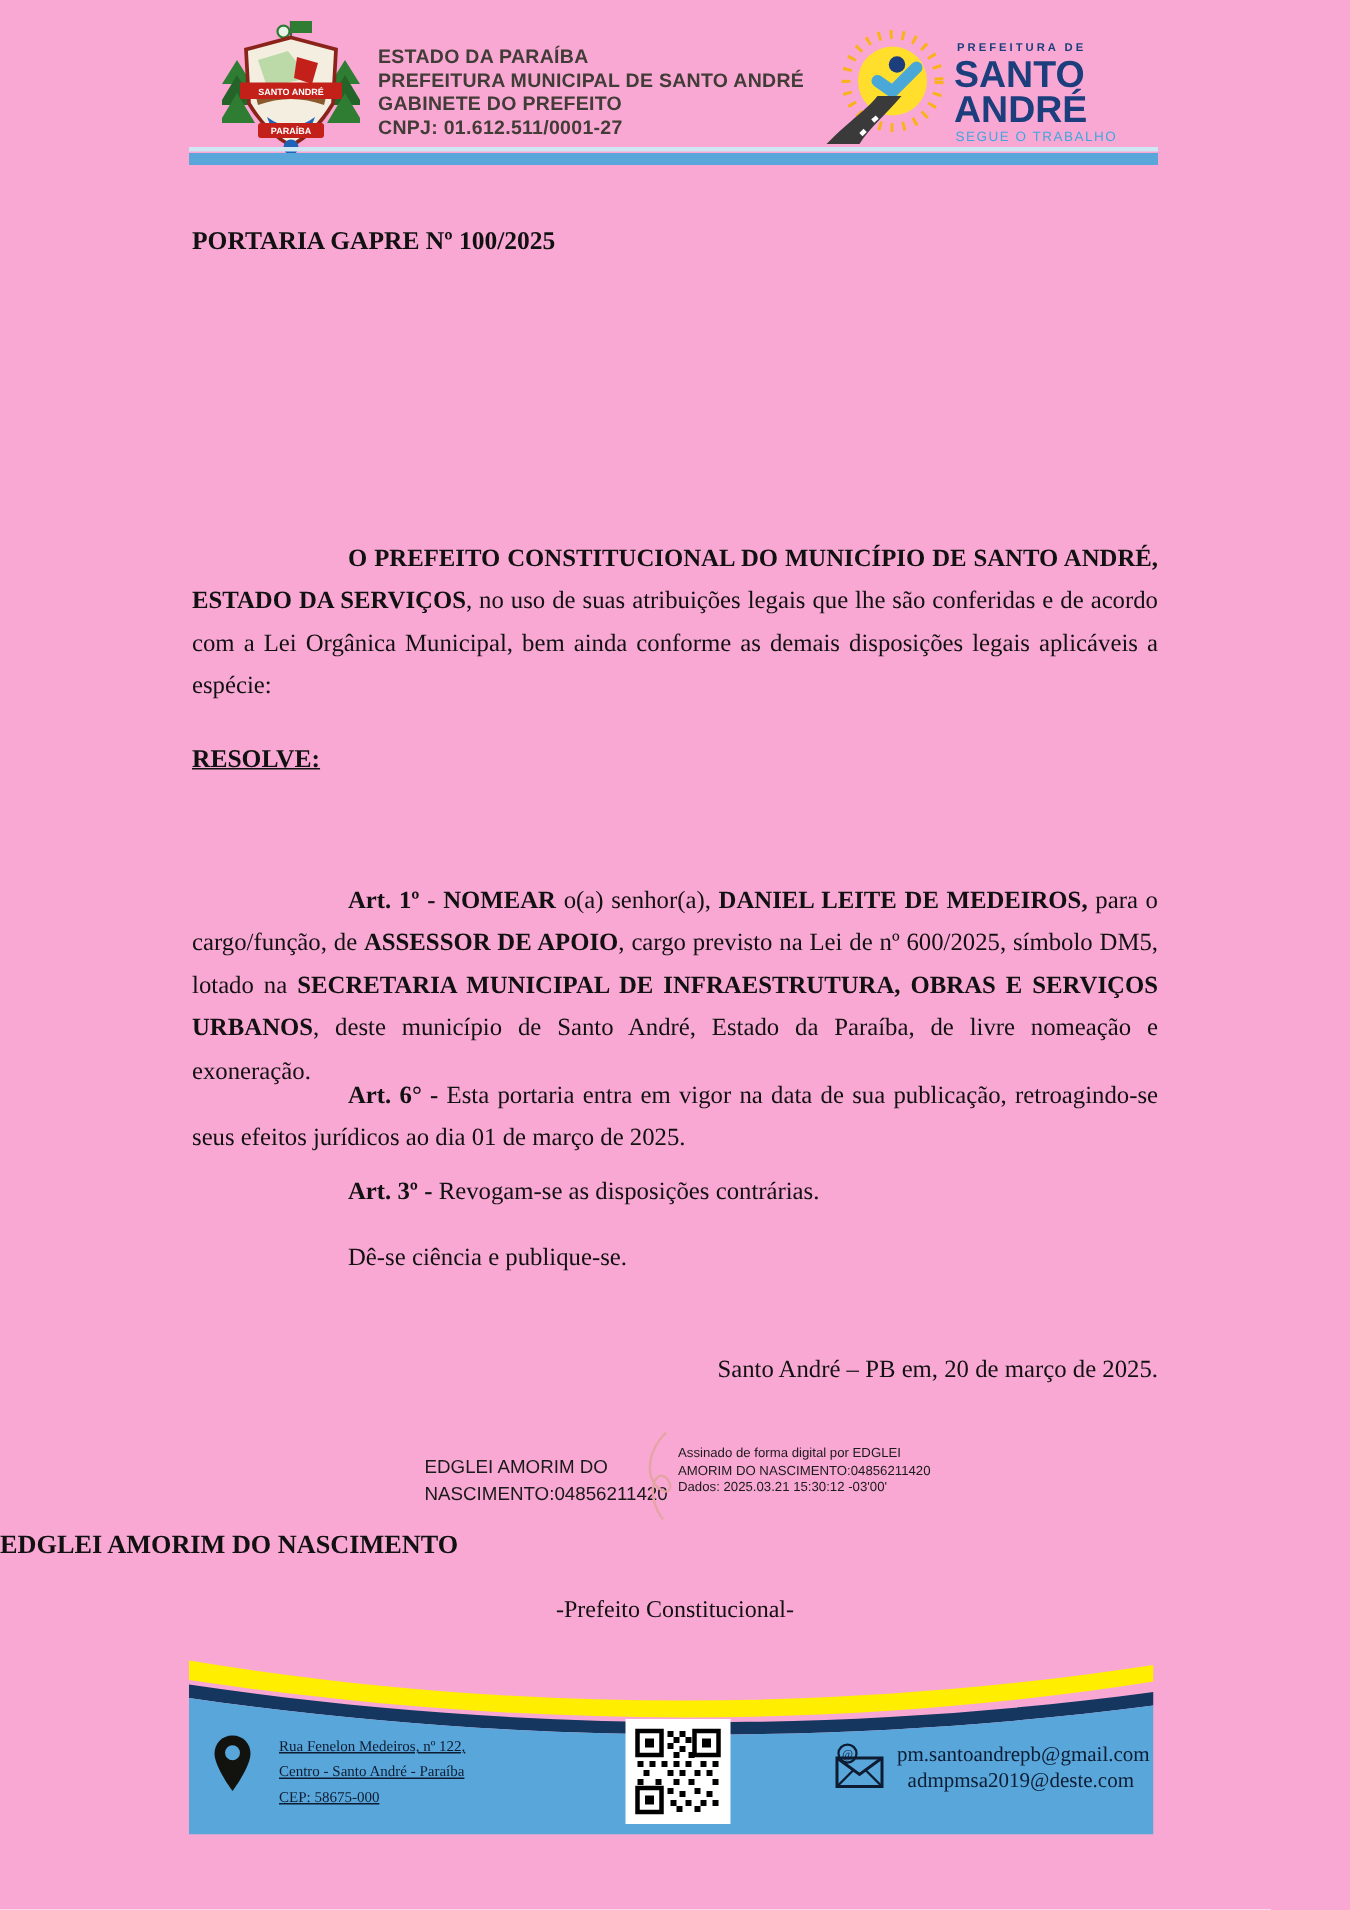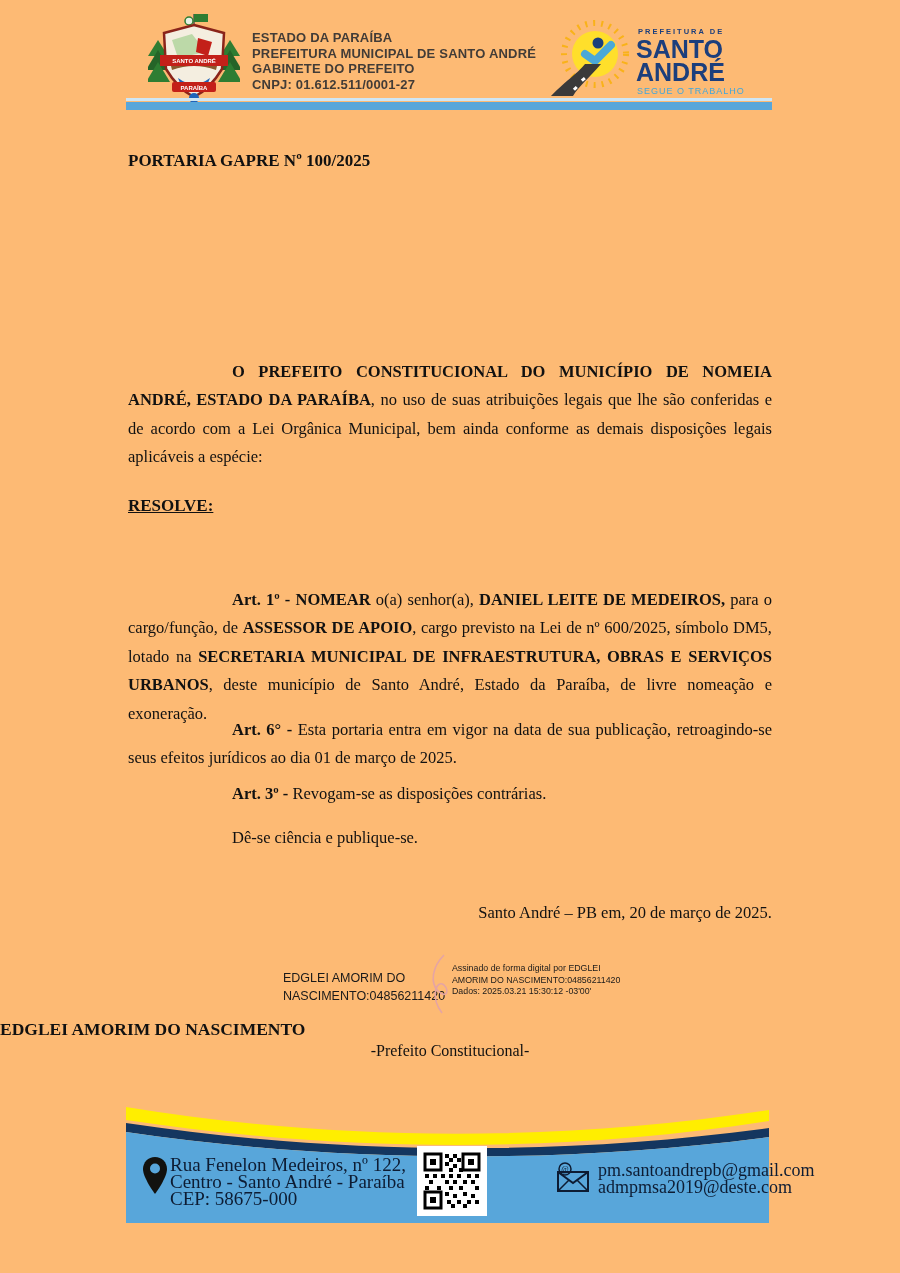--- a/index.html
+++ b/index.html
@@ -1,17 +1,17 @@
 <!DOCTYPE html>
 <html><head>
 <meta charset="utf-8">
 <style>
   html,body{margin:0;padding:0;background:#ffffff;}
   .page{
-    position:relative;width:900px;height:1273px;margin:0 auto;background:#fdba74;
+    position:relative;width:900px;height:1273px;margin:0 auto;background:#f9a8d4;
     font-family:"Liberation Serif", serif;color:#111;overflow:hidden;
   }
   .abs{position:absolute;}
 
   
   .org-block{
     position:absolute;left:252px;top:30px;
     font-family:"Liberation Sans", sans-serif;font-weight:bold;
     font-size:13px;line-height:15.5px;color:#423c37;letter-spacing:.2px;
   }
@@ -43,31 +43,31 @@
   .sig-digital-name{
     position:absolute;left:283px;top:970px;width:176px;
     font-family:"Liberation Sans", sans-serif;font-size:12.5px;line-height:17.5px;color:#1a1a1a;
   }
   .sig-details{
     position:absolute;left:452px;top:963px;width:184px;
     font-family:"Liberation Sans", sans-serif;font-size:8.8px;line-height:11.5px;color:#1a1a1a;
   }
   .sig-squiggle{position:absolute;left:424px;top:953px;}
   .signer-name{position:absolute;left:0;top:1019px;width:100%;font-weight:bold;font-size:17.5px;}
-  .signer-role{position:absolute;left:0;top:1042px;width:100%;text-align:center;font-size:16px;}
+  .signer-role{position:absolute;left:0;top:1065px;width:100%;text-align:center;font-size:16px;}
 
   
   .footer{position:absolute;left:126px;top:1104px;width:643px;height:119px;}
   .footer svg.waves{position:absolute;left:0;top:0;}
   .footer-content{position:absolute;left:0;top:0;width:643px;height:119px;}
   .addr-group{position:absolute;left:16px;top:52px;display:flex;align-items:flex-start;}
-  .addr-text{margin-left:2px;font-size:19px;line-height:17px;color:#0d1c33;}
+  .addr-text{margin-left:18px;font-size:10px;line-height:17px;color:#0d1c33;text-decoration:underline;}
   .qr-box{position:absolute;left:291px;top:42px;width:70px;height:70px;background:#ffffff;display:flex;align-items:center;justify-content:center;}
   .mail-group{position:absolute;left:430px;top:58px;display:flex;align-items:flex-start;}
-  .mail-text{margin-left:8px;width:158px;text-align:right;font-size:18px;line-height:17px;color:#0d1c33;}
+  .mail-text{margin-left:8px;width:158px;text-align:right;font-size:14px;line-height:17px;color:#0d1c33;}
 </style>
 </head>
 <body>
 
 <div class="page">
 
   <div class="abs" style="left:148px;top:12px;">
     <svg width="92" height="92" viewBox="0 0 92 92">
 
       <line x1="46" y1="14" x2="46" y2="2" stroke="#555" stroke-width="1.5"></line>
@@ -123,21 +123,21 @@
       <text x="94" y="78" font-family="Liberation Sans, sans-serif" font-size="9" fill="#42a7dc" letter-spacing="1">SEGUE O TRABALHO</text>
     </svg>
   </div>
 
   <div class="bar-light"></div>
   <div class="bar-main"></div>
 
   <div class="doc-title">PORTARIA GAPRE Nº 100/2025</div>
 
 
-  <p class="para indent preamble"><span class="b">O PREFEITO CONSTITUCIONAL DO MUNICÍPIO DE NOMEIA ANDRÉ, ESTADO DA PARAÍBA</span><span>, no uso de suas atribuições legais que lhe são conferidas e de acordo com a Lei Orgânica Municipal, bem ainda conforme as demais disposições legais aplicáveis a espécie:</span></p>
+  <p class="para indent preamble"><span class="b">O PREFEITO CONSTITUCIONAL DO MUNICÍPIO DE SANTO ANDRÉ, ESTADO DA SERVIÇOS</span><span>, no uso de suas atribuições legais que lhe são conferidas e de acordo com a Lei Orgânica Municipal, bem ainda conforme as demais disposições legais aplicáveis a espécie:</span></p>
 
   <div class="para resolve">RESOLVE:</div>
 
   <p class="para indent art1"><span class="b">Art. 1º - NOMEAR</span><span> o(a) senhor(a), </span><span class="b">DANIEL LEITE DE MEDEIROS,</span><span> para o cargo/função, de </span><span class="b">ASSESSOR DE APOIO</span><span>, cargo previsto na Lei de nº 600/2025, símbolo DM5, lotado na </span><span class="b">SECRETARIA MUNICIPAL DE INFRAESTRUTURA, OBRAS E SERVIÇOS URBANOS</span><span>, deste município de Santo André, Estado da Paraíba, de livre nomeação e exoneração.</span></p>
 
   <p class="para indent art2"><span class="b">Art. 6° - </span><span>Esta portaria entra em vigor na data de sua publicação, retroagindo-se seus efeitos jurídicos ao dia 01 de março de 2025.</span></p>
 
   <p class="para indent art3"><span class="b">Art. 3º - </span><span>Revogam-se as disposições contrárias.</span></p>
 
   <p class="para indent closing">Dê-se ciência e publique-se.</p>

